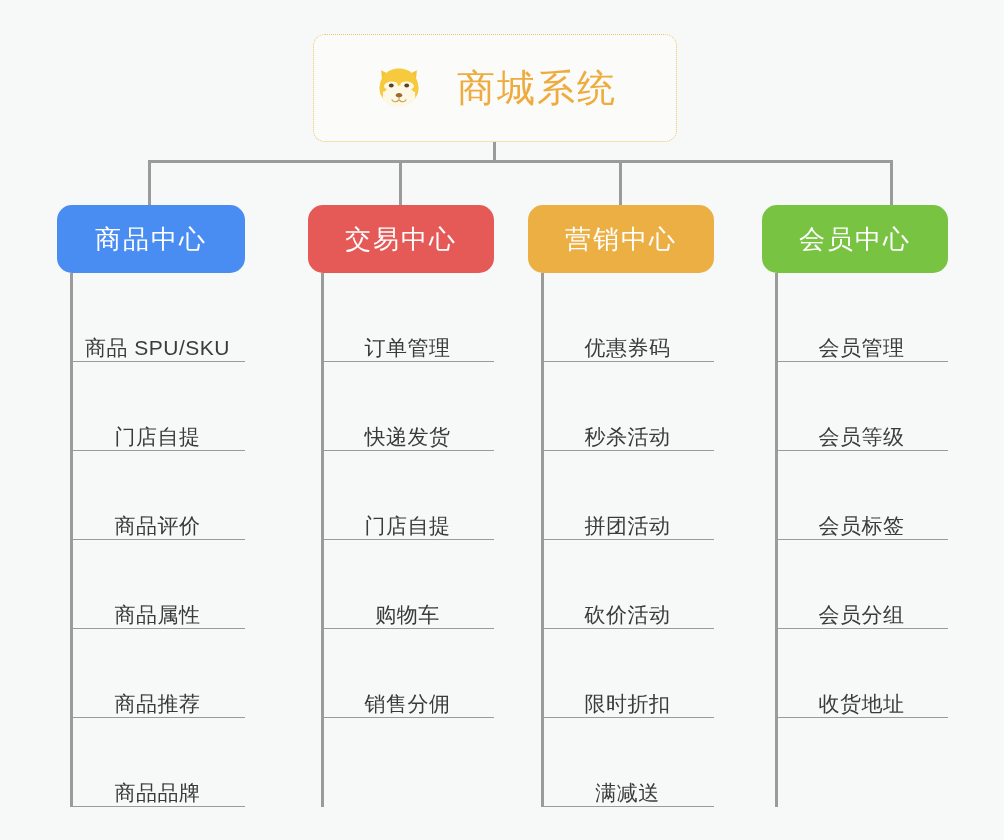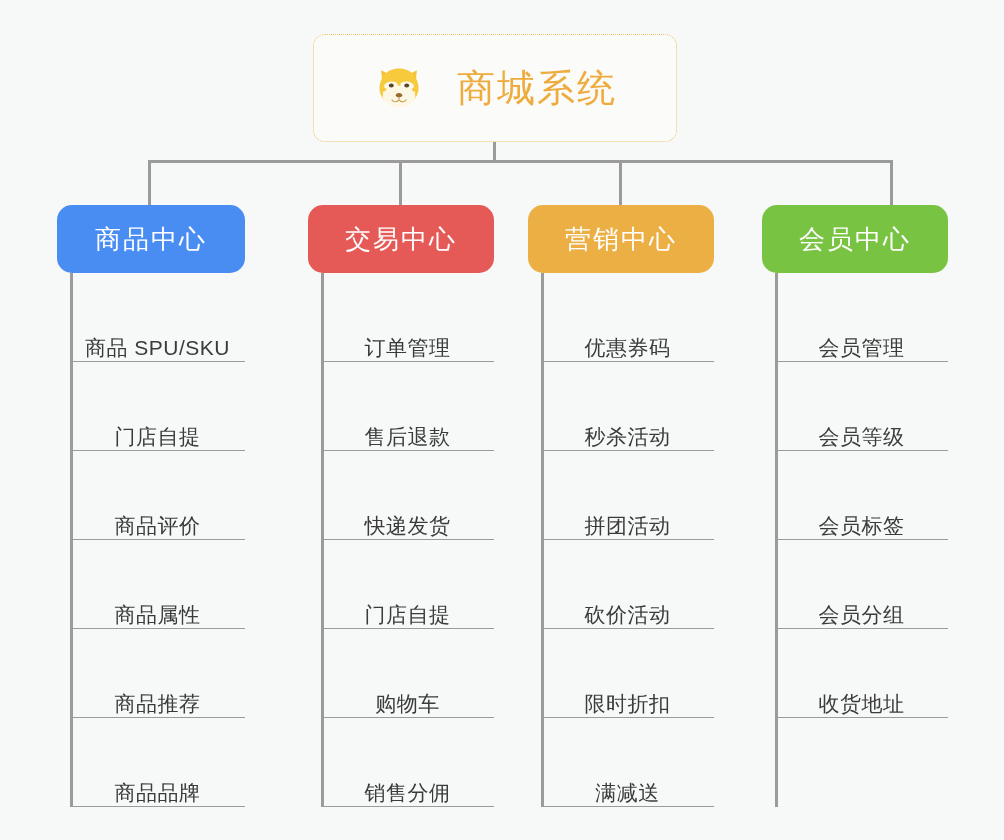--- a/index.html
+++ b/index.html
@@ -183,23 +183,20 @@
   <div class="column" style="left:308px; width:186px;text-align:right;">
     <div class="cat-box" style="background:#e55a56;">
       <span>交易中心</span>
     </div>
     <div class="leaf-wrap">
       <div class="trunk" style="height:534px;"></div>
       <div class="leaf">
           <span class="leaf-label">订单管理</span>
         </div>
       <div class="leaf">
-          <span class="leaf-label">售后退款</span>
-        </div>
-      <div class="leaf">
           <span class="leaf-label">快递发货</span>
         </div>
       <div class="leaf">
           <span class="leaf-label">门店自提</span>
         </div>
       <div class="leaf">
           <span class="leaf-label">购物车</span>
         </div>
       <div class="leaf">
           <span class="leaf-label">销售分佣</span>

